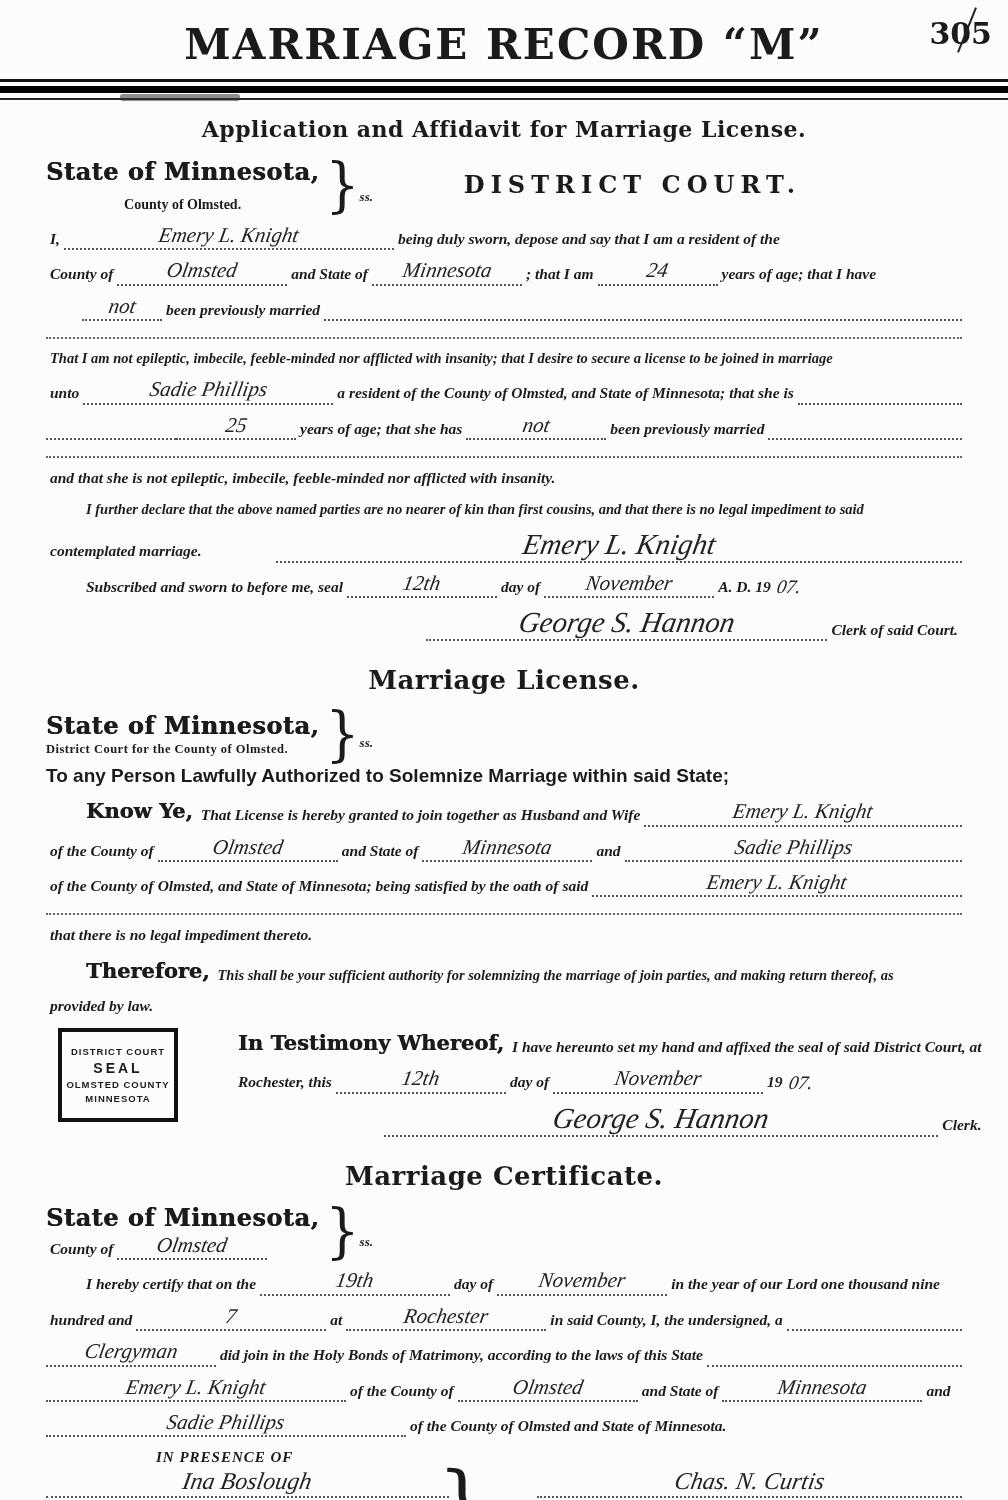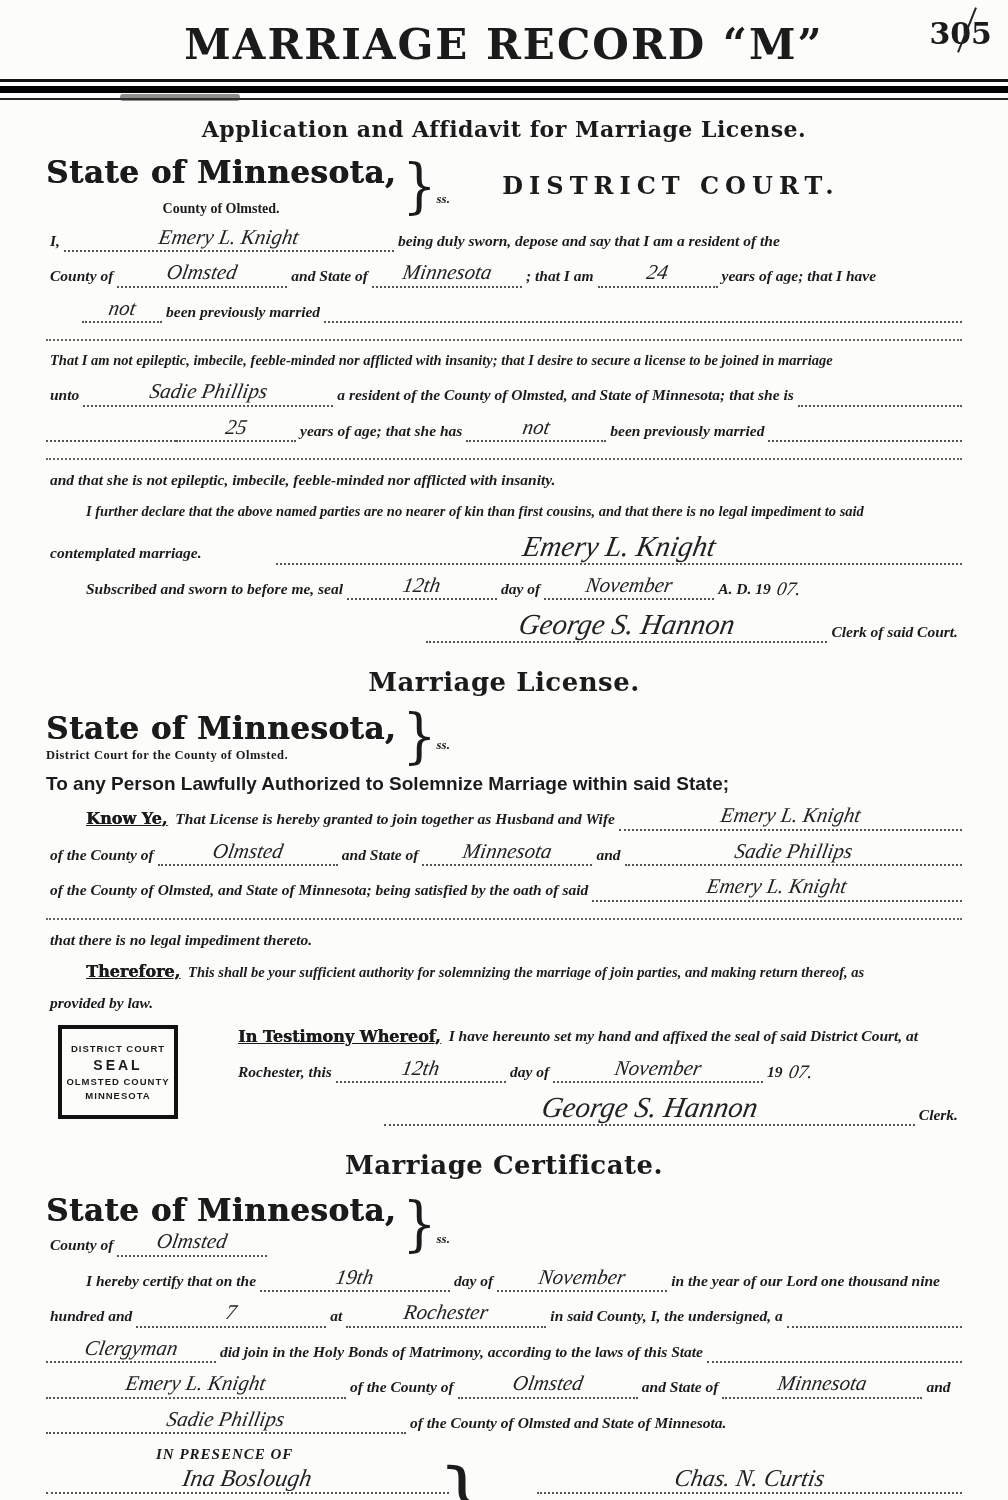--- a/index.html
+++ b/index.html
@@ -25,21 +25,21 @@
   .content { padding:0 46px; }
 
   
   .sec-heading { text-align:center; font-weight:bold; font-family:"DejaVu Serif", serif; }
   .h-affidavit { font-size:22px; margin-top:16px; letter-spacing:.5px; }
   .h-license, .h-cert { font-size:26px; margin-top:24px; letter-spacing:.5px; }
 
   
   .state-row { display:flex; align-items:center; margin-top:12px; }
   .state-col { display:flex; flex-direction:column; }
-  .state-name { font-family:"DejaVu Serif", serif; font-weight:bold; font-size:31px;
+  .state-name { font-family:"DejaVu Serif", serif; font-weight:bold; font-size:24px;
                 letter-spacing:.5px; text-shadow:.6px 0 0 currentColor; }
   .state-sub  { font-weight:bold; font-size:14px; text-align:center; margin-top:11px; }
   .state-sub-sm { font-weight:bold; font-size:12.5px; margin-top:2px; letter-spacing:.5px; }
   .brace { font-family:"DejaVu Serif", serif; font-size:54px; line-height:1;
            transform:scaleY(1.1); margin-left:6px; font-weight:normal; }
   .ss { font-size:13px; font-weight:bold; font-style:italic; align-self:flex-end; margin-bottom:10px; }
   .court-title { font-family:"DejaVu Serif", serif; font-weight:bold; font-size:24px;
                  letter-spacing:6px; margin:16px auto; padding-right:70px; }
 
   
@@ -61,23 +61,23 @@
   .hand.sig { font-size:29px; }
   .hand.inline-year { font-size:19px; padding:0 2px; }
 
   .w80{min-width:80px}.w120{min-width:120px}.w140{min-width:140px}.w150{min-width:150px}
   .w170{min-width:170px}.w180{min-width:180px}.w190{min-width:190px}.w200{min-width:200px}
   .w210{min-width:210px}.w250{min-width:250px}.w300{min-width:300px}
   .w330{min-width:330px}.w360{min-width:360px}
 
   
   .sans-line { font-family:"Liberation Sans", sans-serif; font-weight:bold; font-size:19px;
-               margin-top:10px; font-style:normal; }
-  .bl-label { font-family:"DejaVu Serif", serif; font-style:normal; font-size:16px;
-              text-shadow:.5px 0 0 currentColor; padding:0 4px;text-decoration:underline; }
+               margin-top:4px; font-style:normal; }
+  .bl-label { font-family:"DejaVu Serif", serif; font-style:normal; font-size:21px;
+              text-shadow:.5px 0 0 currentColor; padding:0 4px; }
 
   
   .testimony-row { display:flex; margin-top:10px; }
   .seal-box { width:112px; min-width:112px; height:86px; border:4px solid #111; margin-left:12px;
               display:flex; flex-direction:column; justify-content:center; align-items:center; gap:3px; }
   .seal-line { font-family:"Liberation Sans", sans-serif; font-weight:bold; font-size:9.5px; letter-spacing:1px; }
   .seal-line.big { font-size:14px; letter-spacing:3px; }
   .testimony-col { flex:1; padding-left:56px; display:flex; flex-direction:column; }
 
   

